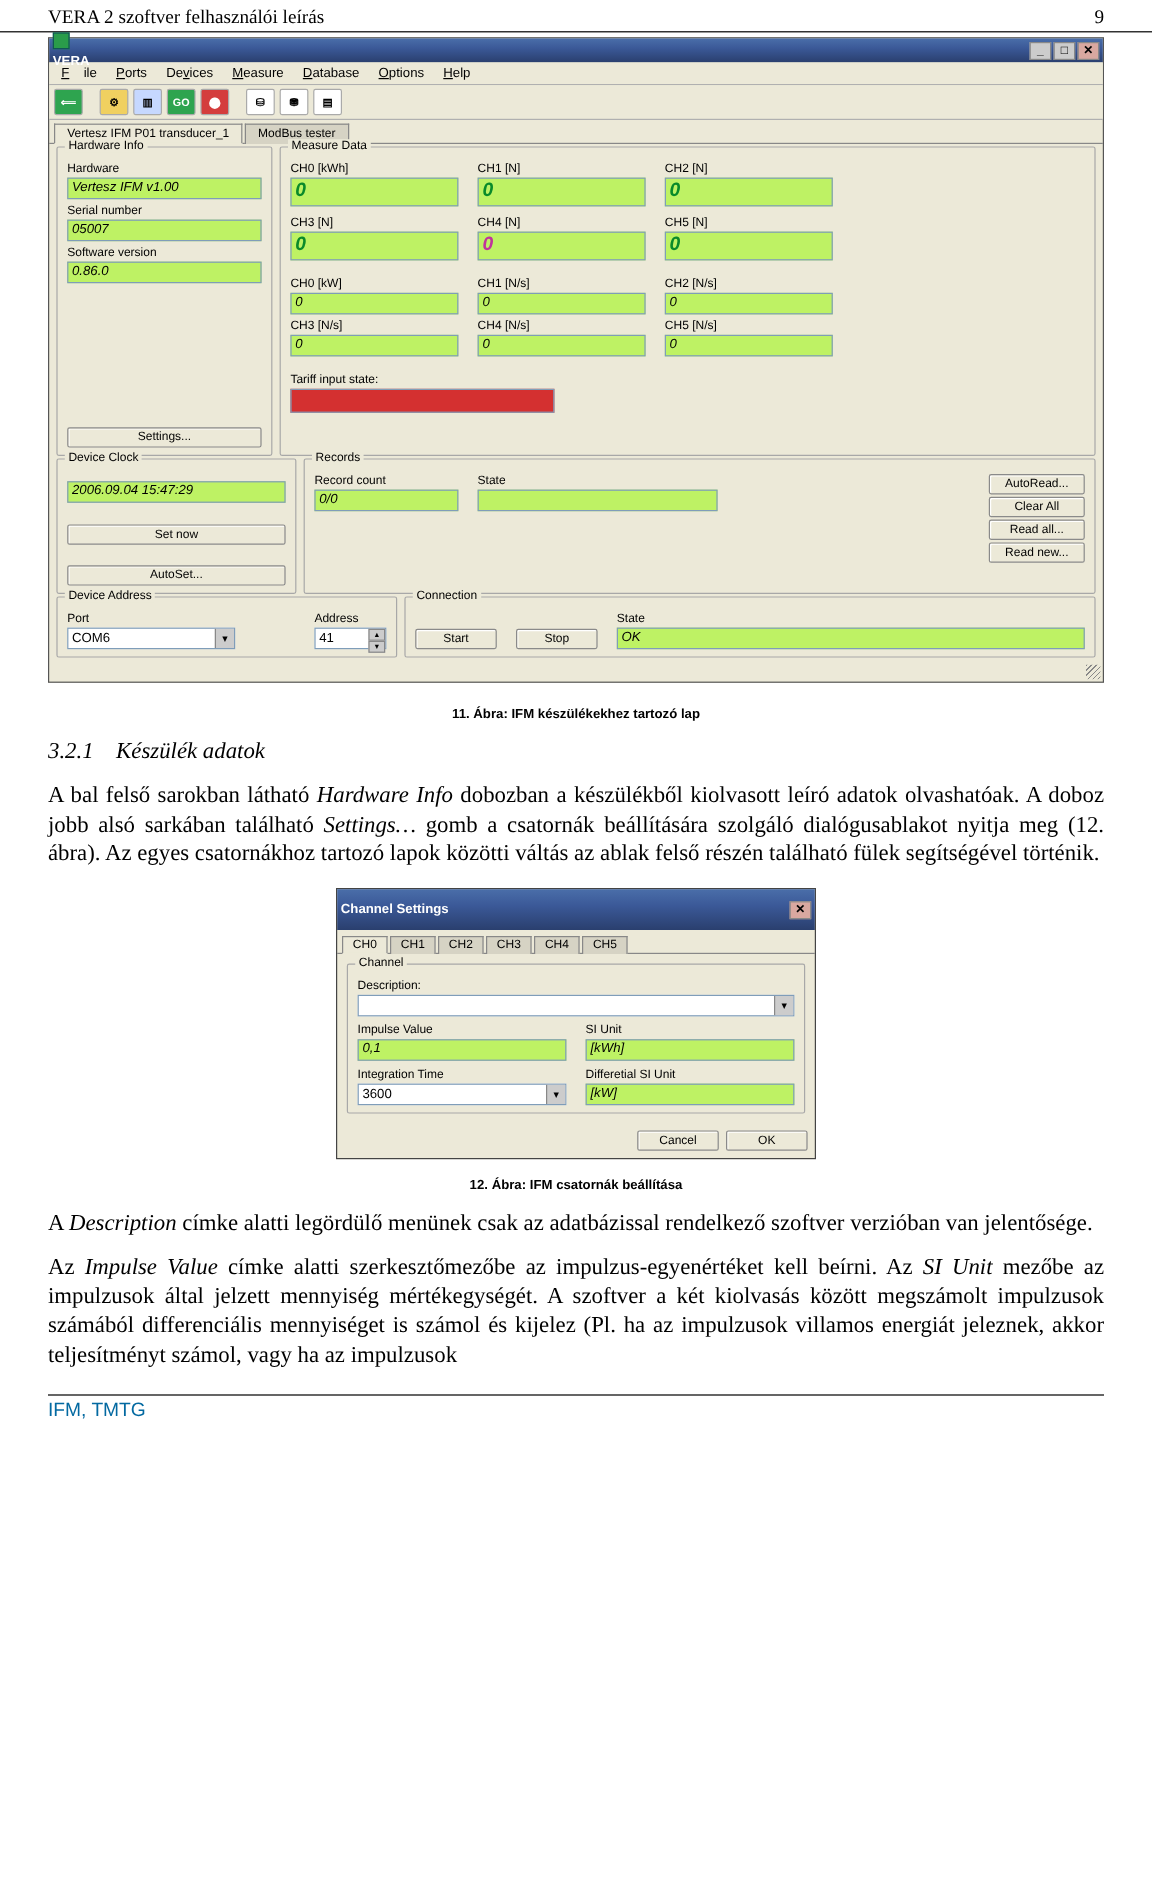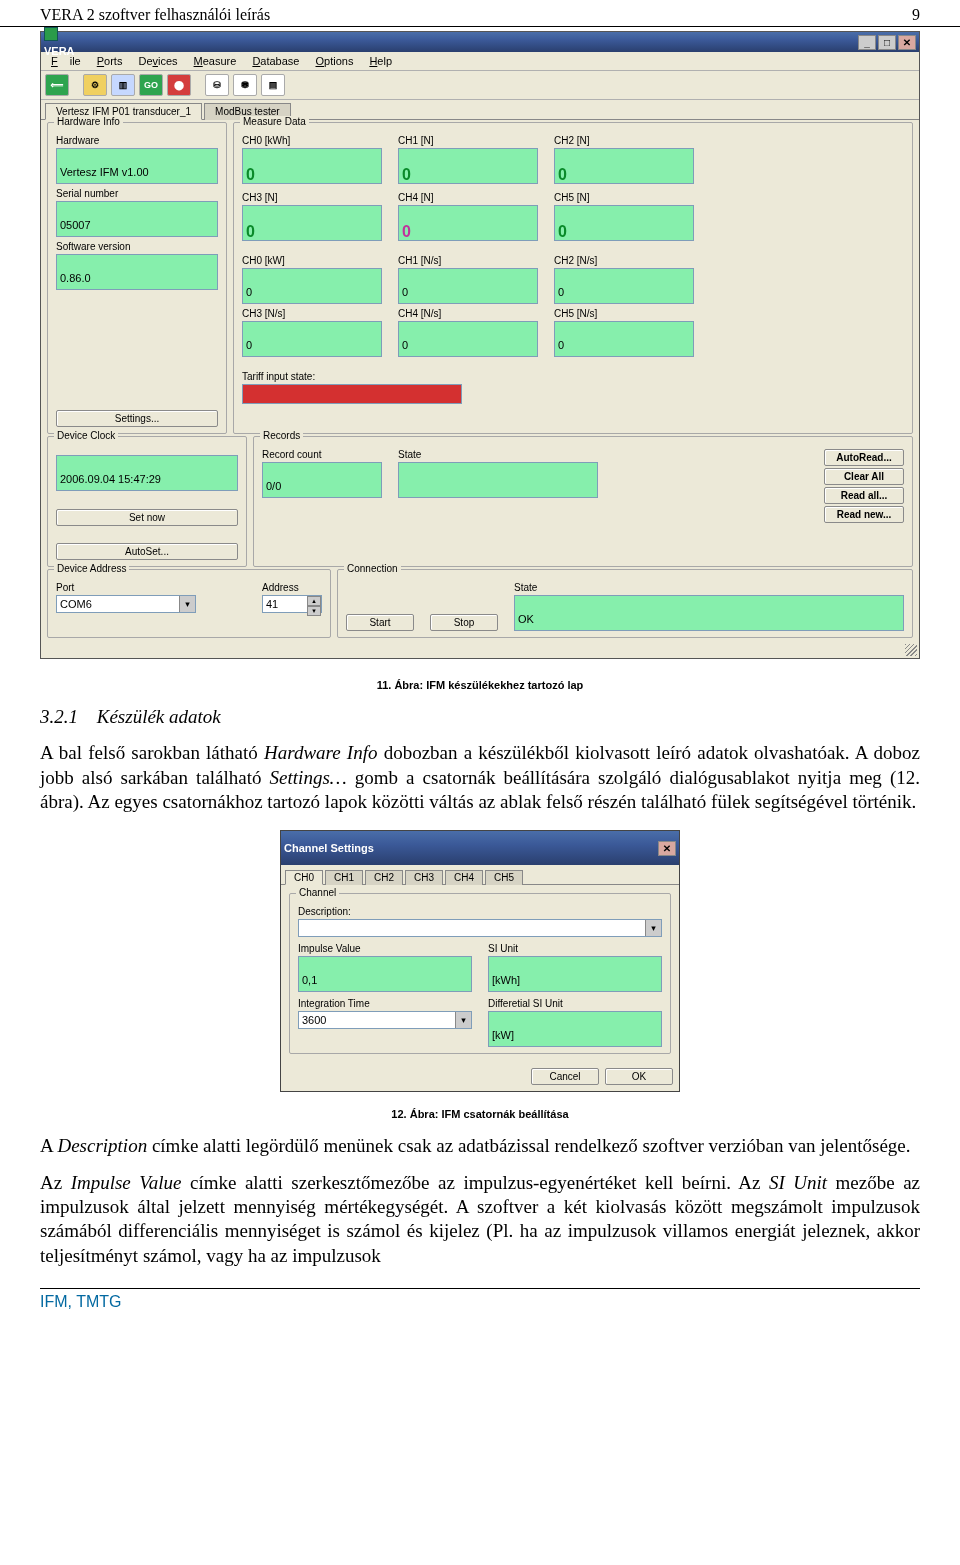--- a/index.html
+++ b/index.html
@@ -89,41 +89,42 @@
   .groupbox > .legend {
     position: absolute;
     top: -7px; left: 6px;
     background: #ece9d8;
     padding: 0 3px;
     font-size: 10px;
   }
   .lbl { font-size: 10px; margin-bottom: 2px; display: block; }
   .inp {
     border: 1px solid #7f9db9;
-    background: #86efac;
+    background: #bef264;
     font-family: Tahoma, Arial;
     font-size: 11px;
-    padding: 17px 3px;
+    padding: 1px 3px;
     height: 18px;
+    font-style: italic;
   }
   .inp.big { font-family: Arial; font-weight: bold; font-size: 16px; height: 24px; width: 140px; }
   .inp.big.green { color: #0a8a2a; }
   .inp.big.red { color: #c0339c; }
   .inp.small { width: 140px; }
   .btn {
     border: 1px solid #8a8a8a;
     background: #ece9d8;
     font-size: 10px;
     padding: 2px 10px;
     border-radius: 2px;
     min-width: 68px;
     text-align: center;
     box-shadow: inset 1px 1px 0 #fff;
   }
-  .btn.wide { min-width: 80px; font-weight: bold; }
+  .btn.wide { min-width: 80px; }
   .hw-col { width: 180px; flex-shrink: 0; }
   .meas-col { flex: 1; }
   .channel-row { display: flex; gap: 6px; margin-bottom: 4px; }
   .chcell { width: 150px; }
   .tariff-bar { width: 220px; height: 20px; background: #d43030; border: 1px solid #7f9db9; }
   .settings-row { text-align: left; margin-top: 10px; }
   .right-btns { display: flex; flex-direction: column; gap: 2px; align-items: flex-end; }
   .rec-row { display: flex; align-items: flex-start; gap: 6px; }
   .combo {
     border: 1px solid #7f9db9; background: #fff; height: 18px;

